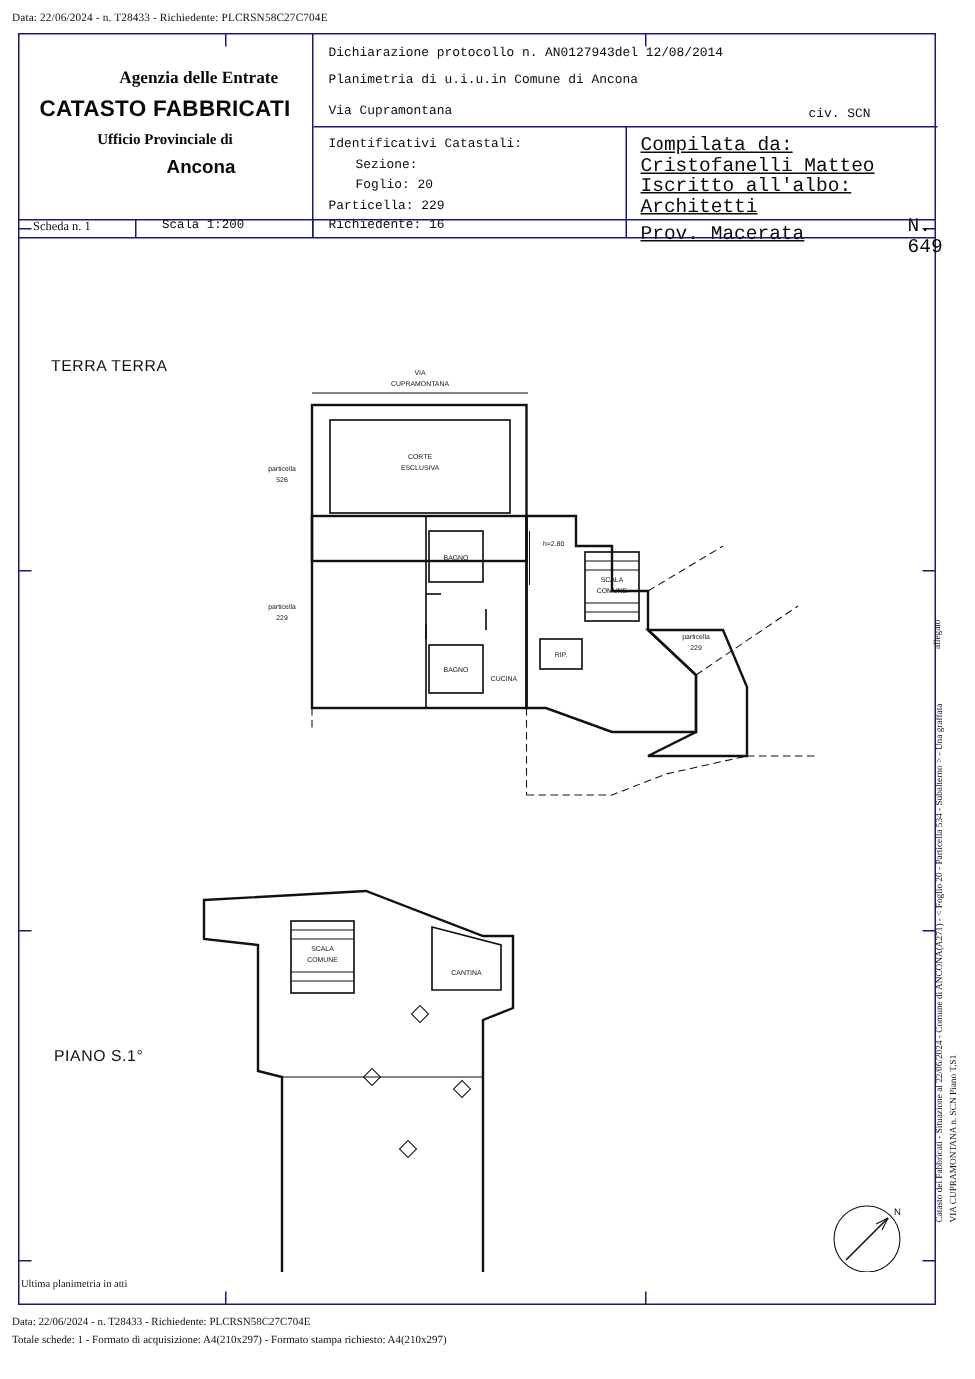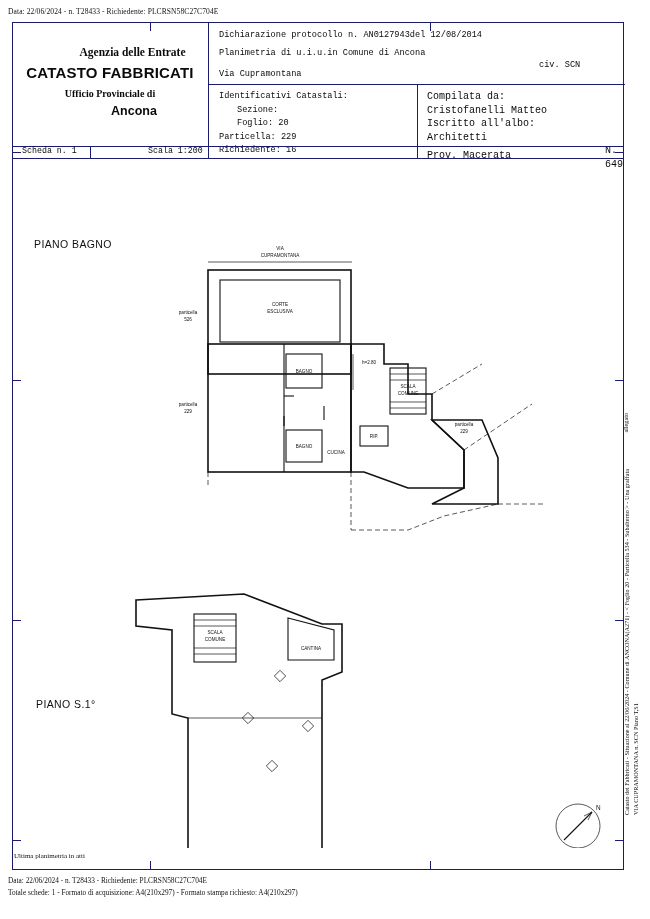--- a/index.html
+++ b/index.html
@@ -28,31 +28,31 @@
   .ag-city{font-family:"Liberation Sans",sans-serif;font-weight:bold;font-size:12.5px;margin-top:5px;margin-left:48px;}
 
   .mono{font-family:"Liberation Mono",monospace;}
 
   .h-line{position:absolute;background:#1a1a6e;height:1.2px;}
   .v-line{position:absolute;background:#1a1a6e;width:1.2px;}
 
   .r1{position:absolute;left:10px;top:8px;font-size:8.6px;text-align:right;}
   .r2{position:absolute;left:10px;top:26px;font-size:8.6px;text-align:right;}
   .r3{position:absolute;left:10px;top:47px;font-size:8.6px;}
-  .r3b{position:absolute;left:330px;top:38px;font-size:8.6px;}
+  .r3b{position:absolute;left:330px;top:49px;font-size:8.6px;}
 
   .idbox{position:absolute;left:10px;top:68px;font-size:8.6px;line-height:13.5px;}
   .idbox .ind{padding-left:18px;}
-  .compbox{position:absolute;left:218px;top:68px;font-size:10px;line-height:13.5px;}
+  .compbox{position:absolute;left:218px;top:68px;font-size:13px;line-height:13.5px;text-decoration:underline;}
   .compbox .n649{position:absolute;left:178px;top:54px;}
 
   
   .scheda{position:absolute;left:12px;top:146px;width:612px;height:12px;}
-  .scheda-txt{position:absolute;left:10px;top:0px;font-size:8.3px;font-family:Liberation Mono, monospace;}
-  .scheda-txt2{position:absolute;left:96px;top:0px;font-size:8.3px;font-family:"Liberation Mono",monospace;margin-left:40px;}
+  .scheda-txt{position:absolute;left:10px;top:0px;font-size:8.3px;font-family:Liberation Serif, serif;}
+  .scheda-txt2{position:absolute;left:96px;top:0px;font-size:8.3px;font-family:"Liberation Mono",monospace;}
 
   
   .draw{position:absolute;left:12px;top:158px;width:612px;height:690px;}
 
   .floor-label{position:absolute;font-family:"Liberation Sans",sans-serif;font-size:10.5px;letter-spacing:0.4px;color:#111;}
 
   .side-vert2{position:absolute;font-size:6.2px;font-family:"Liberation Serif",serif;white-space:nowrap;color:#111;}
 
   .bottom-note{position:absolute;left:14px;top:852px;font-size:7px;font-family:"Liberation Serif",serif;color:#111;}
   .foot{position:absolute;left:8px;font-size:7.3px;font-family:"Liberation Serif",serif;color:#111;}
@@ -129,21 +129,21 @@
   <div class="h-line" style="left:12px;top:158px;width:612px;"></div>
   <div class="v-line" style="left:90px;top:146px;height:12px;"></div>
   <div class="v-line" style="left:208px;top:146px;height:12px;"></div>
 
   <div class="scheda">
     <div class="scheda-txt">Scheda n. 1</div>
     <div class="scheda-txt2">Scala 1:200</div>
   </div>
 
   <div class="draw">
-    <div class="floor-label" style="left:22px;top:80px;">PIANO BAGNO</div>
+    <div class="floor-label" style="left:22px;top:80px;">TERRA TERRA</div>
     <div class="floor-label" style="left:24px;top:540px;">PIANO S.1°</div>
 
     <svg width="612" height="690" viewBox="0 0 612 690">
 
       <text class="lbl" x="268" y="92" text-anchor="middle">VIA</text>
       <text class="lbl" x="268" y="99" text-anchor="middle">CUPRAMONTANA</text>
       <line class="pl thin" x1="196" y1="104" x2="340" y2="104"></line>
 
       <rect class="pl thick" x="196" y="112" width="143" height="104"></rect>
 

